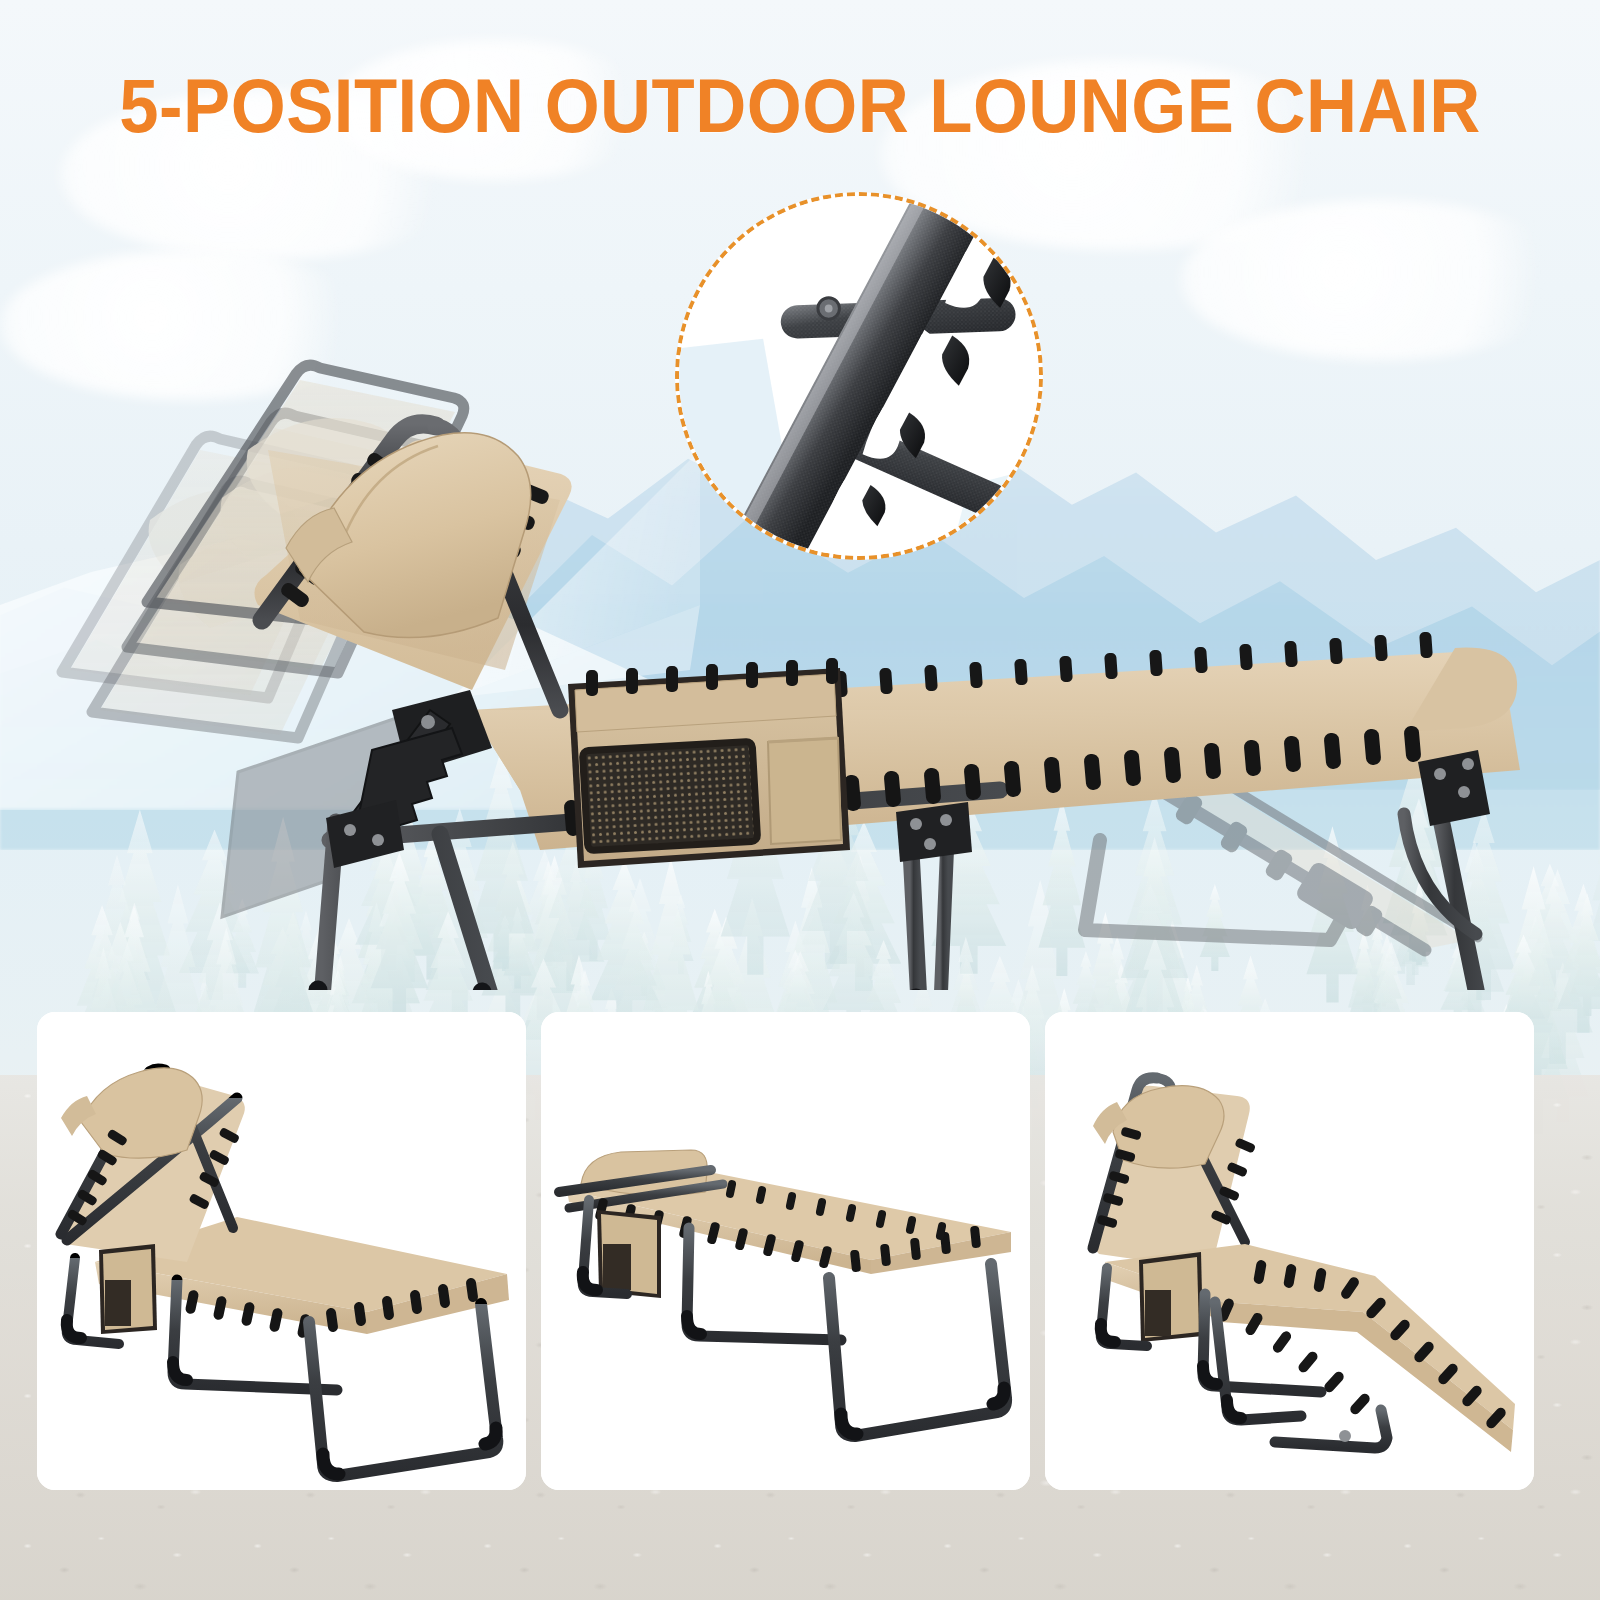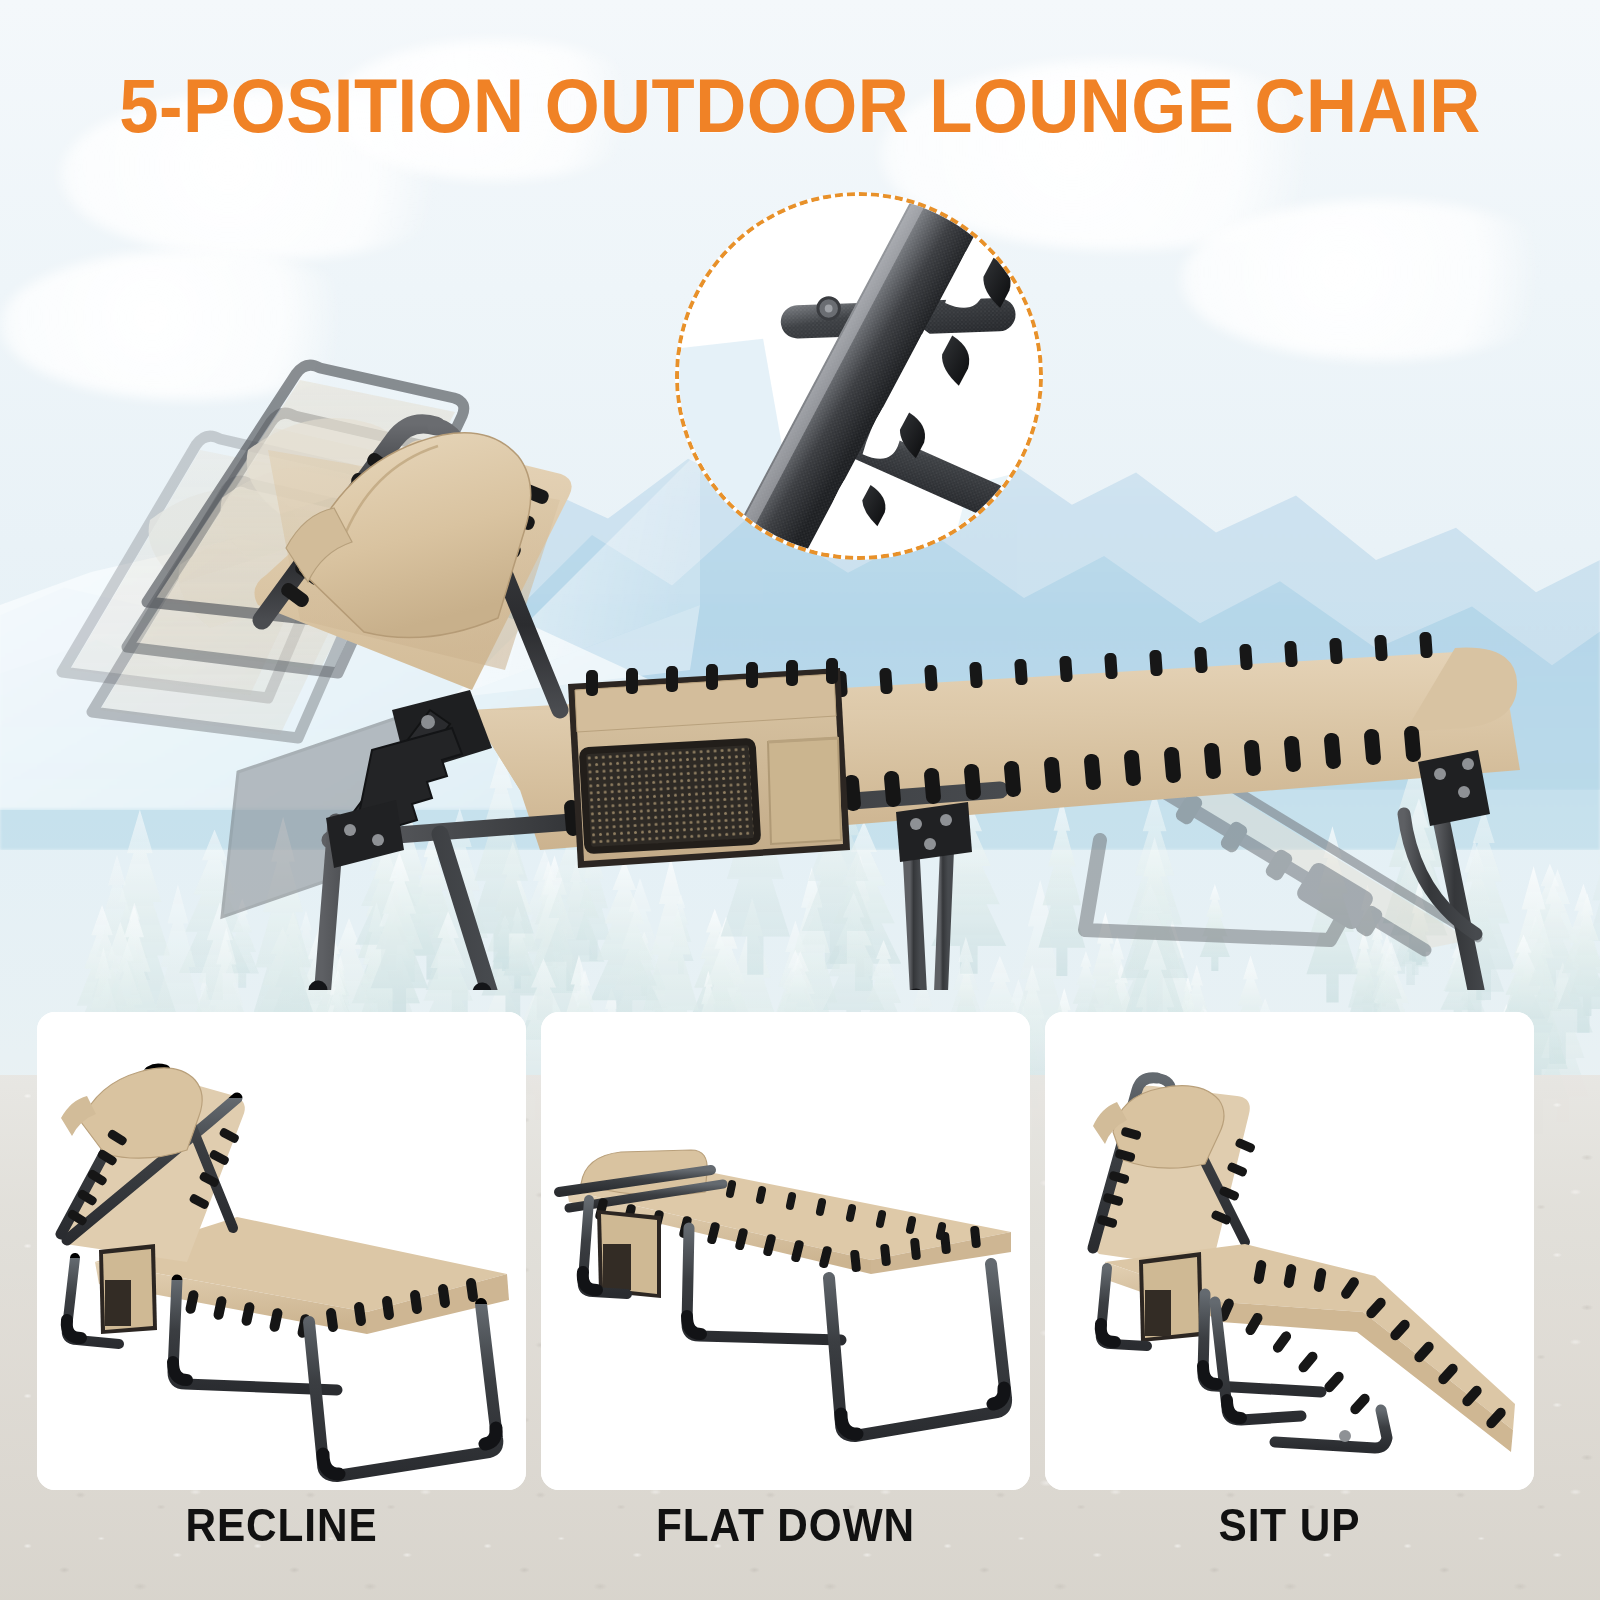--- a/index.html
+++ b/index.html
@@ -804,19 +804,14 @@
         <path d="M62,256 L56,320 q-2,12 10,12 l36,2" fill="none" stroke="url(#t3)" stroke-width="10" stroke-linecap="round"></path>
         <path d="M160,282 L158,362 q0,12 12,12 L276,380" fill="none" stroke="url(#t3)" stroke-width="11" stroke-linejoin="round" stroke-linecap="round"></path>
         <path d="M170,290 L182,396 q0,12 14,12 L256,404" fill="none" stroke="url(#t3)" stroke-width="11" stroke-linejoin="round" stroke-linecap="round"></path>
         <path d="M56,312 q-2,18 14,18" fill="none" stroke="#121316" stroke-width="12" stroke-linecap="round"></path>
         <path d="M158,354 q0,18 14,18" fill="none" stroke="#121316" stroke-width="12" stroke-linecap="round"></path>
         <path d="M182,388 q0,18 14,18" fill="none" stroke="#121316" stroke-width="12" stroke-linecap="round"></path>
       </svg>
     </div>
   </div>
 
-  <div class="labels">
-    <div class="label l1">RECLINE</div>
-    <div class="label l2">FLAT DOWN</div>
-    <div class="label l3">SIT UP</div>
-  </div>
 
 </div>
 
 </body></html>

